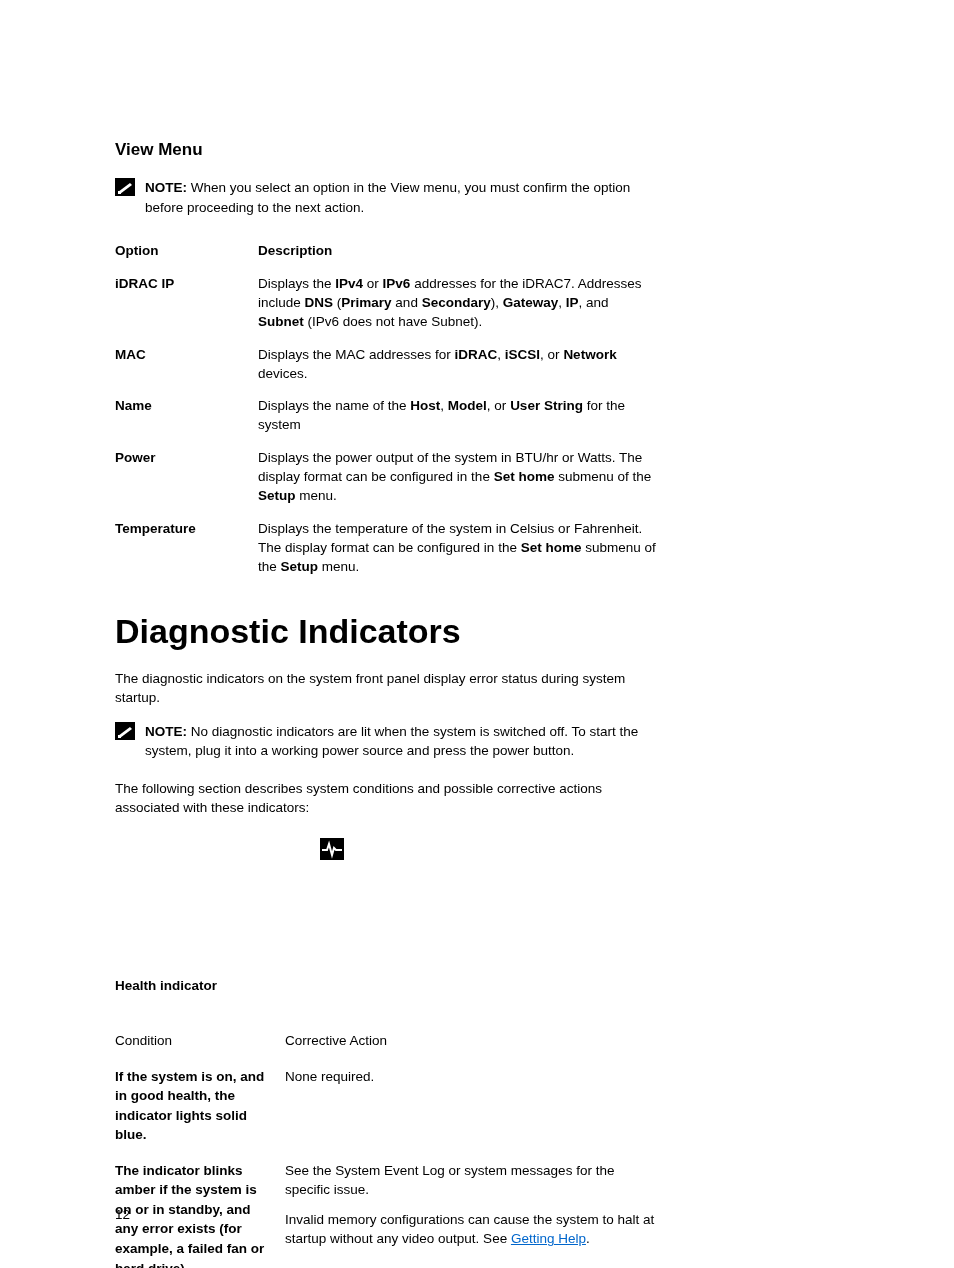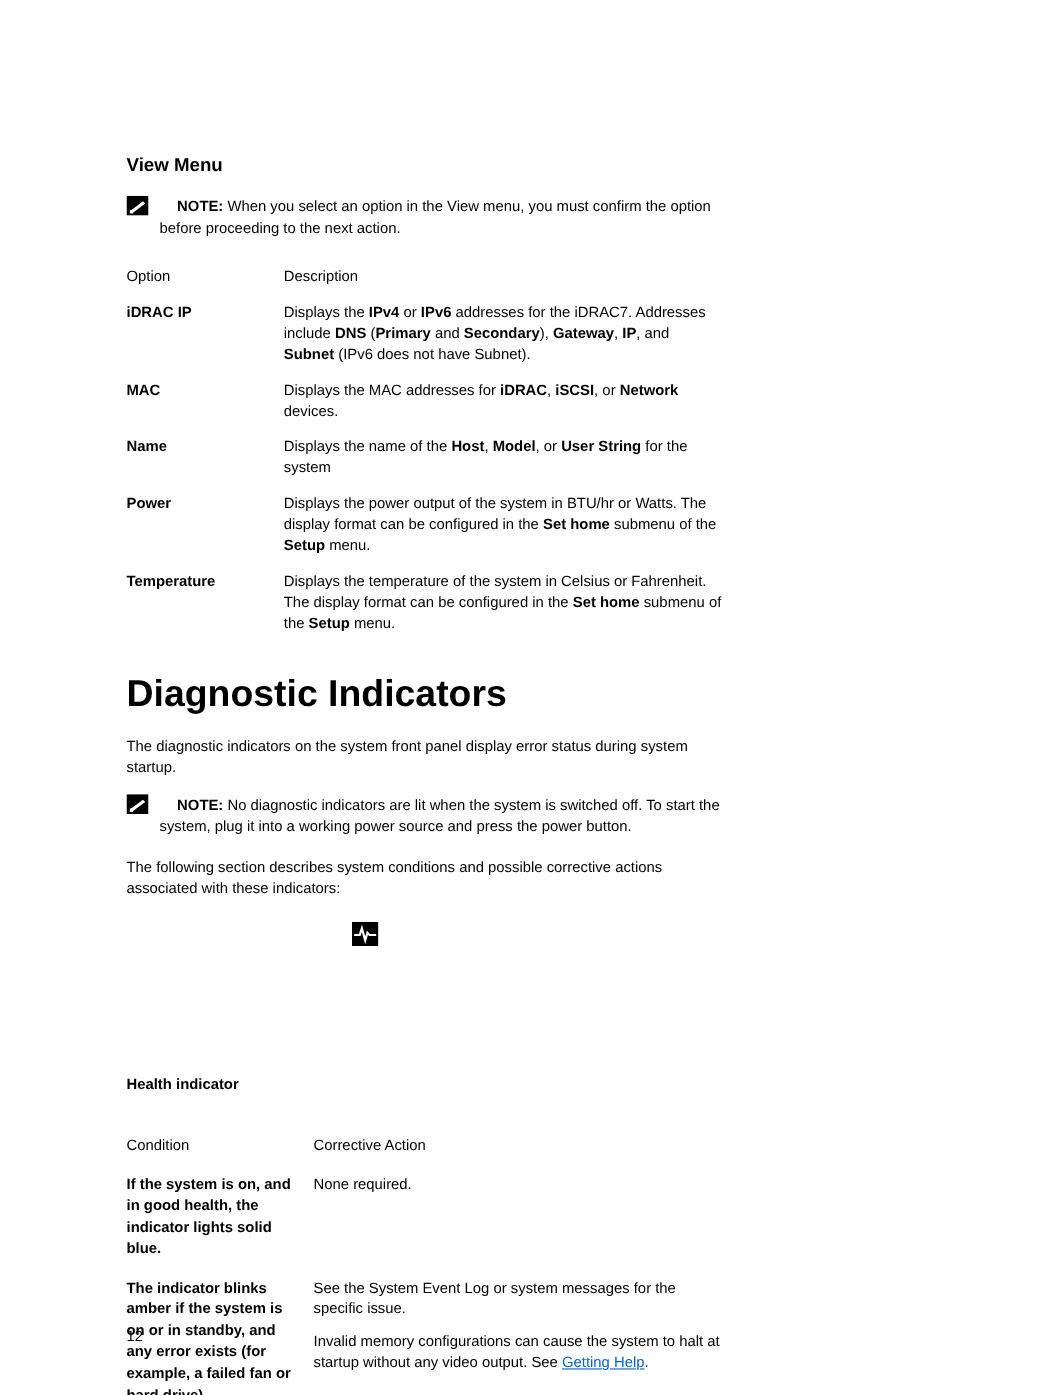--- a/index.html
+++ b/index.html
@@ -40,36 +40,35 @@
     flex: 0 0 20px;
     margin-right: 10px;
     margin-top: 0px;
   }
   .note-text {
     font-size: 13.5px;
     line-height: 1.45;
   }
   .note-text .note-label {
     font-weight: bold;
-    margin-left: 16px;
   }
   table.opt-table {
     border-collapse: collapse;
     width: 100%;
     margin: 6px 0 0 0;
   }
   table.opt-table th, table.opt-table td {
     text-align: left;
     vertical-align: top;
     padding: 7px 8px 7px 0;
     font-size: 13.5px;
     line-height: 1.4;
   }
   table.opt-table th {
-    font-weight: normal;
+    font-weight: bold;
   }
   .col-opt { width: 135px; padding-left: 6px;}
   .body-para {
     font-size: 13.5px;
     line-height: 1.45;
     margin: 14px 0;
   }
   .indicator-section {
     display: flex;
     align-items: center;

